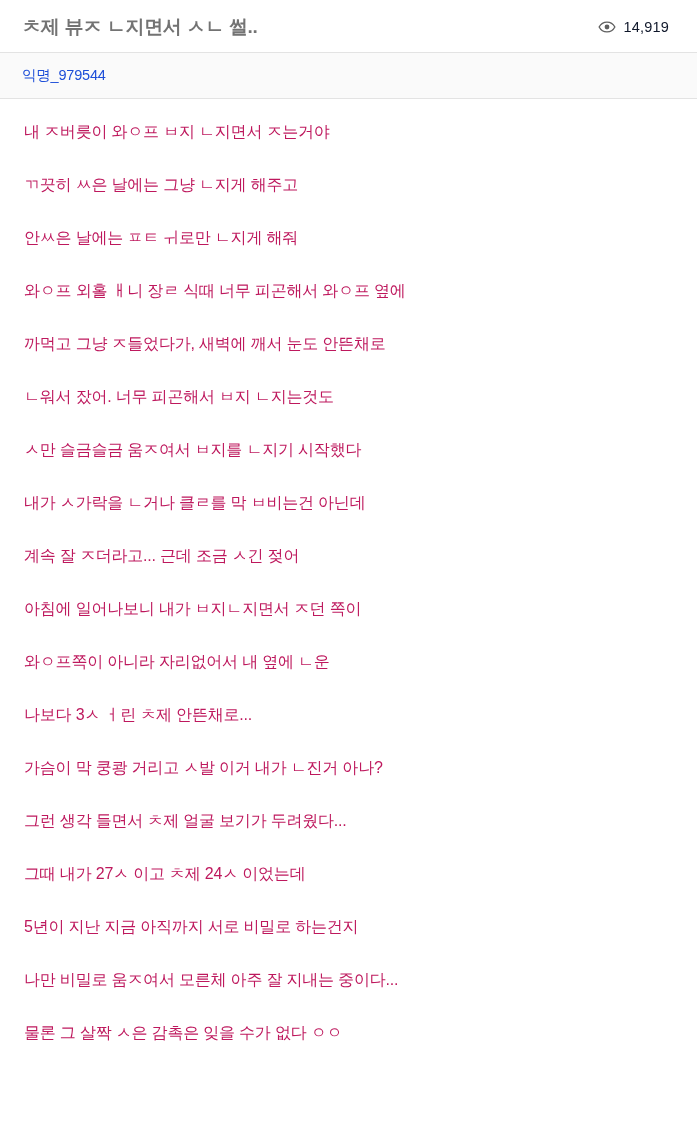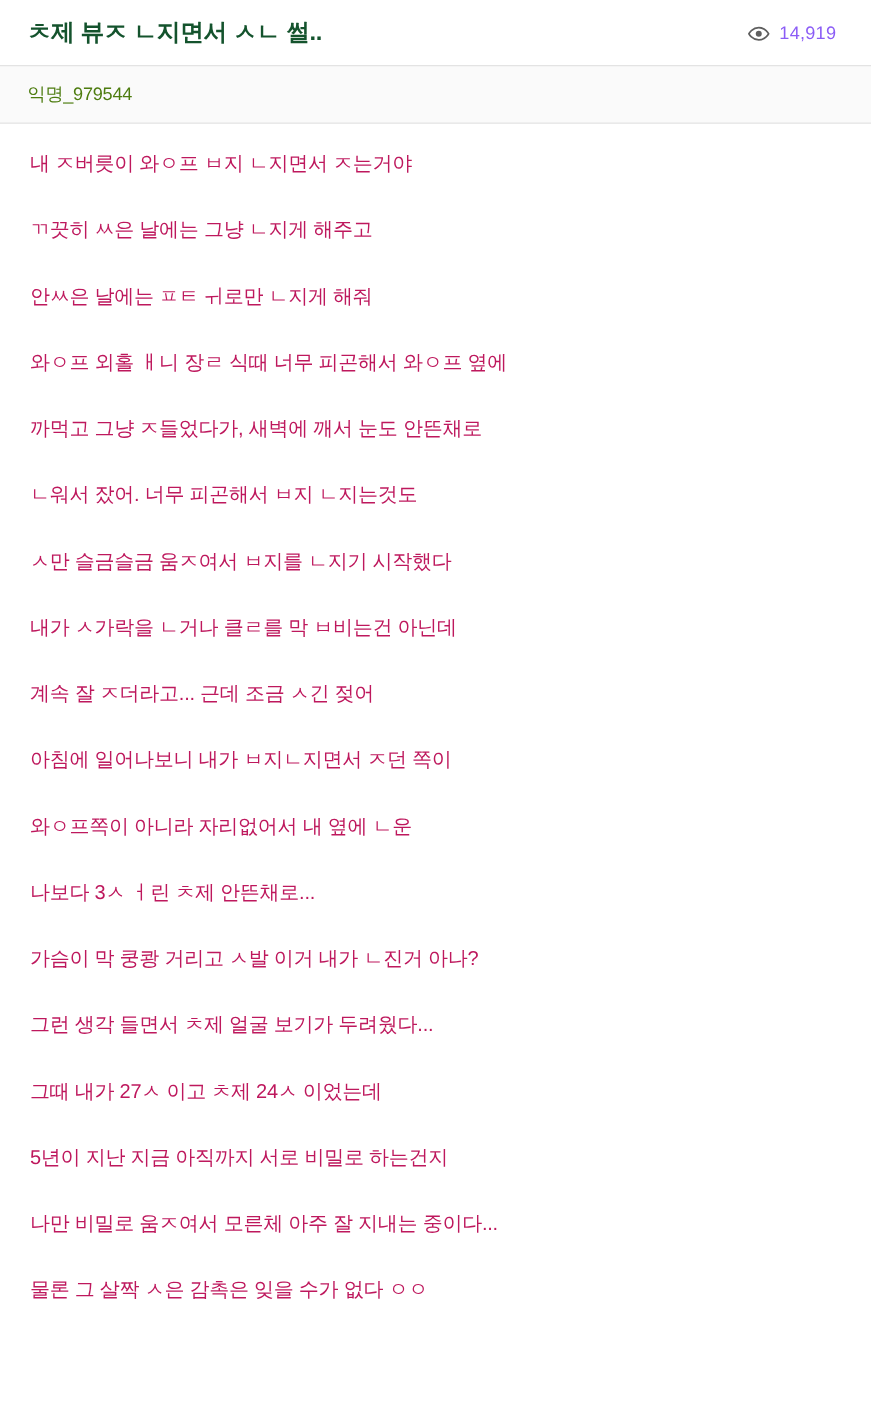--- a/index.html
+++ b/index.html
@@ -26,21 +26,21 @@
   .header {
     display: flex;
     align-items: center;
     justify-content: space-between;
     padding: 14px 22px 12px 22px;
     box-sizing: border-box;
   }
   .header-title {
     font-size: 19px;
     font-weight: bold;
-    color: #14532d;
+    color: #737373;
     letter-spacing: -0.3px;
     line-height: 26px;
     white-space: nowrap;
     overflow: hidden;
     text-overflow: ellipsis;
     max-width: 470px;
   }
   .views {
     display: flex;
     align-items: center;
@@ -51,36 +51,36 @@
   }
   .eye-icon {
     display: inline-flex;
     align-items: center;
     justify-content: center;
     width: 18px;
     height: 18px;
     color: #5f5f5f;
   }
   .views-count {
-    color: #8b5cf6;
+    color: #0f172a;
     font-size: 14.5px;
     letter-spacing: 0.2px;
   }
 
   
   .author-bar {
     border-top: 1px solid #e3e3e3;
     border-bottom: 1px solid #e3e3e3;
     background: #fafafa;
     padding: 13px 22px 13px 22px;
     box-sizing: border-box;
   }
   .author-name {
     font-size: 14.5px;
-    color: #4d7c0f;
+    color: #1d4ed8;
     letter-spacing: -0.2px;
   }
 
   
   .content {
     padding: 22px 24px 10px 24px;
     box-sizing: border-box;
   }
   .content p {
     margin: 0 0 31px 0;

